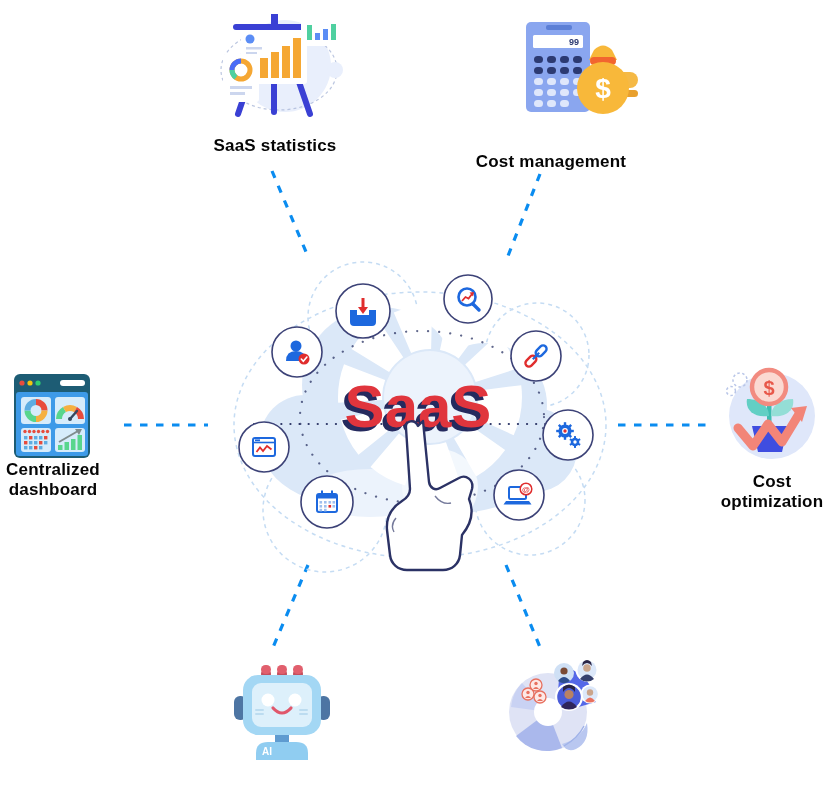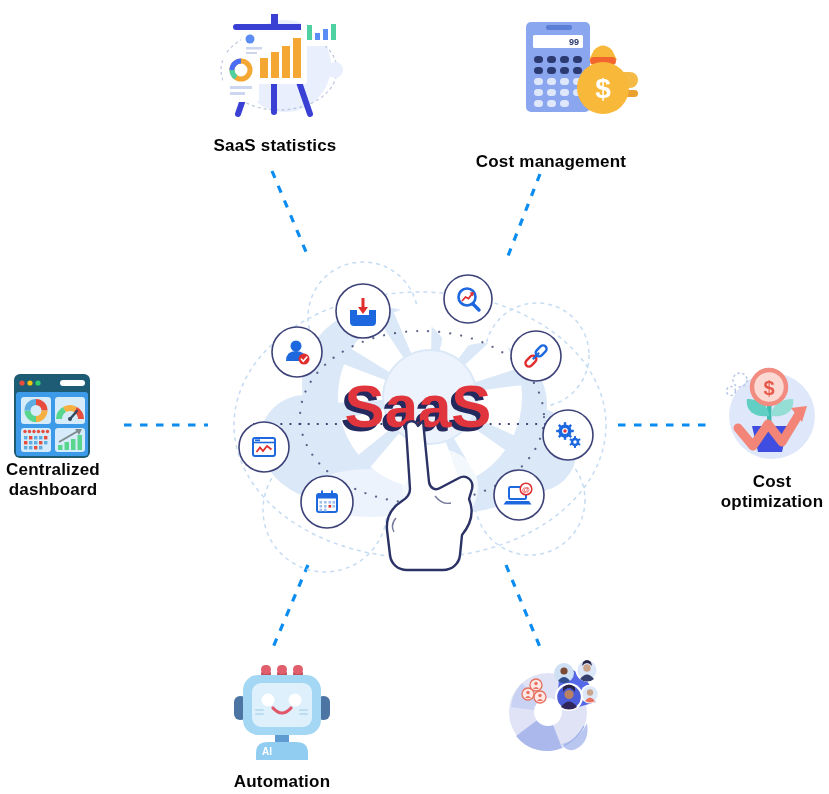--- a/index.html
+++ b/index.html
@@ -334,21 +334,20 @@
       <line x1="24" y1="52" x2="31" y2="52"></line>
         <line x1="24" y1="56" x2="31" y2="56"></line>
       <line x1="68" y1="52" x2="75" y2="52"></line>
         <line x1="68" y1="56" x2="75" y2="56"></line>
     </g>
     <path d="M41,50 q9,10 18,0" fill="none" stroke="#e0576b" stroke-width="3.2" stroke-linecap="round"></path>
     <rect x="43" y="77" width="14" height="8" fill="#5e9bd0"></rect>
     <path d="M24,102 v-7 q0,-11 12,-11 h28 q12,0 12,11 v7 z" fill="#90cdf1"></path>
     <text x="35" y="97" font-size="10" font-weight="bold" fill="#ffffff" text-anchor="middle" font-family="Liberation Sans, sans-serif">AI</text>
   </svg>
-  <div class="node-label" style="left:192px;top:772px;width:180px">Automation</div>
 
   <svg class="abs" style="left:502px;top:652px" width="100" height="108" viewBox="0 0 100 108">
     <circle cx="46" cy="60" r="39" fill="#dfe3f5"></circle>
     <path d="M46,60 L20,31 A39,39 0 0 0 9,55 z" fill="#c9d2f3"></path>
     <path d="M46,60 L60,96 A39,39 0 0 1 14,84 z" fill="#aab8ec"></path>
     <circle cx="46" cy="60" r="14" fill="#ffffff"></circle>
     <path d="M58,14 A42,42 0 0 1 94,50 L66,58 A16,16 0 0 0 56,40 z" fill="#5468e8"></path>
 
     <g>
       <g transform="translate(26,42)">

